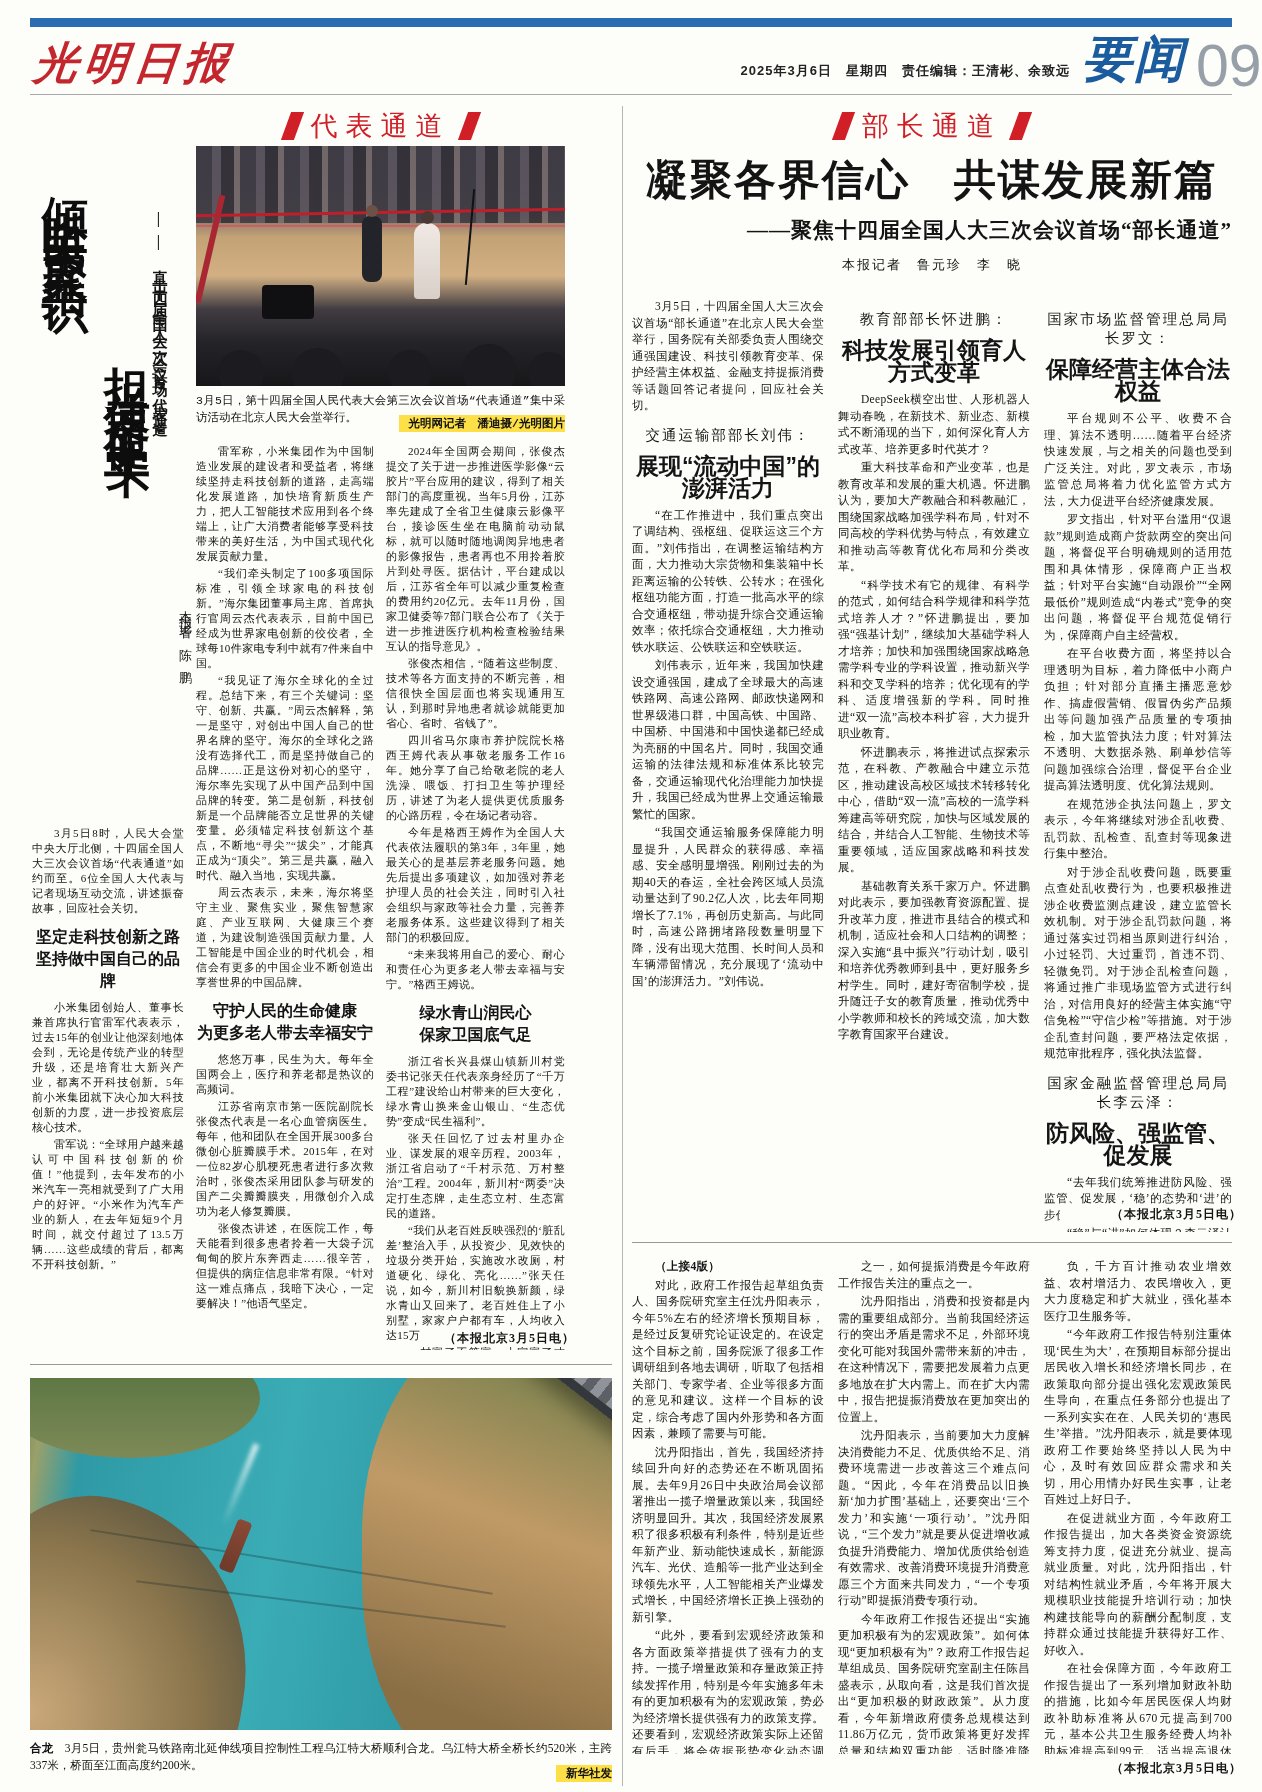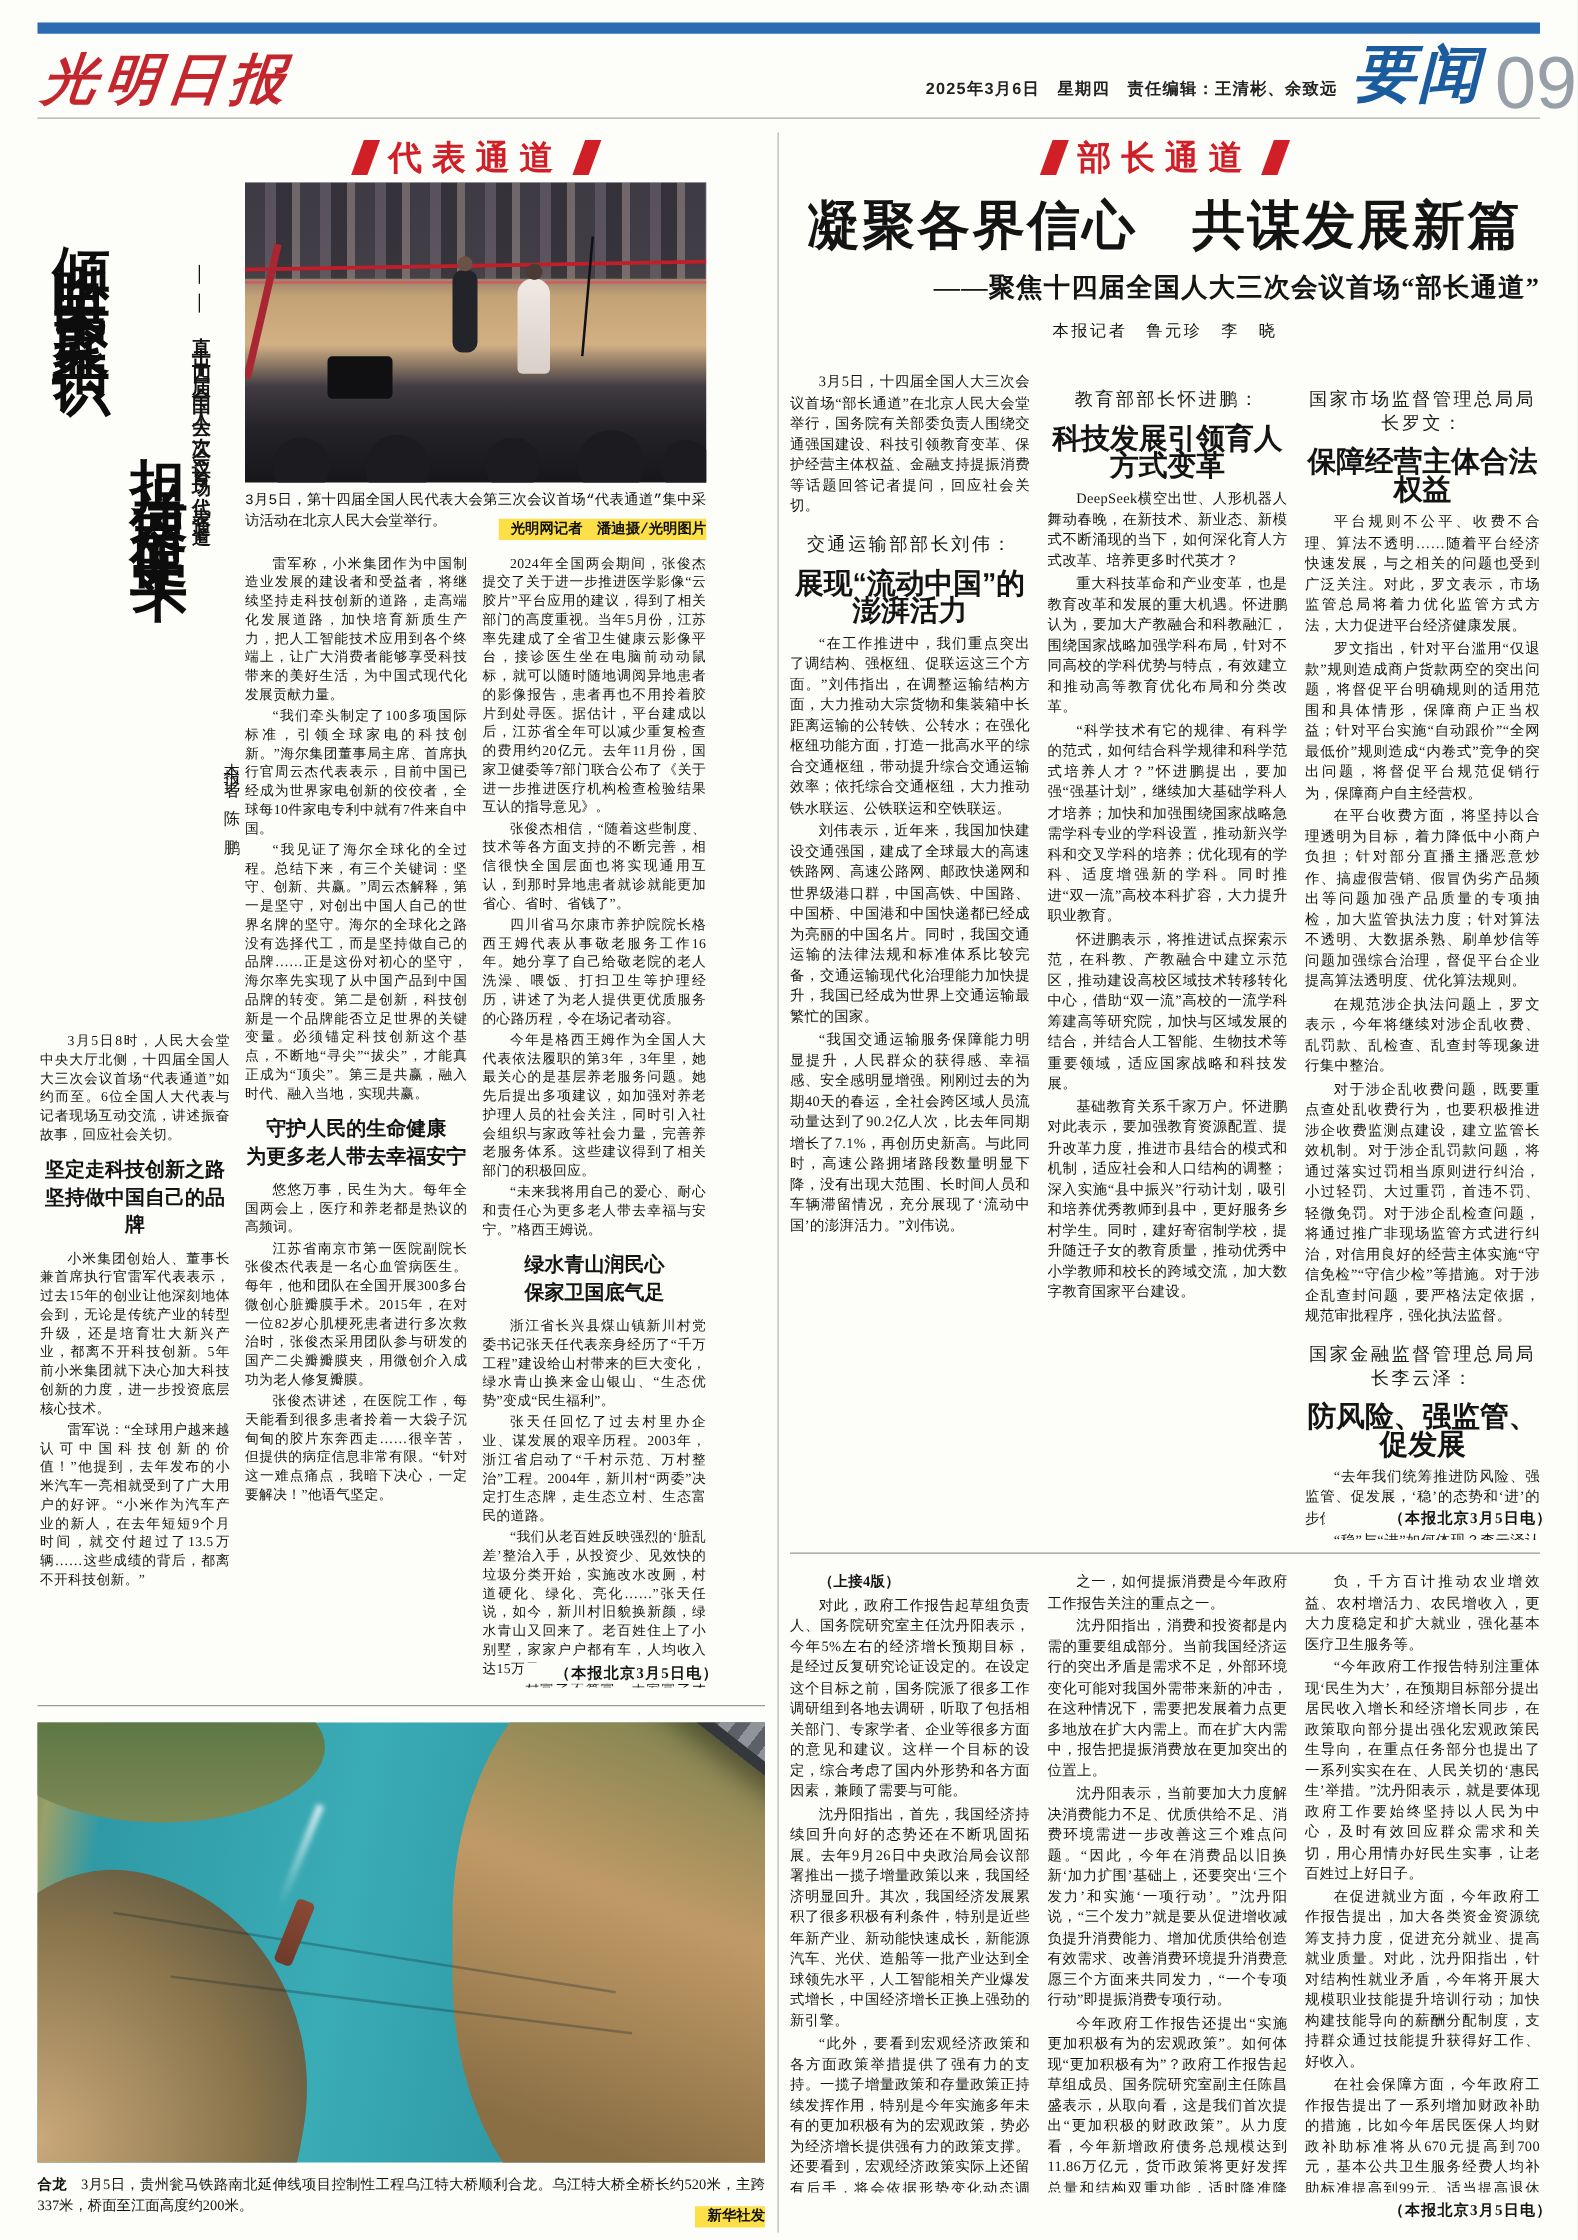--- a/index.html
+++ b/index.html
@@ -13,21 +13,21 @@
   #dateline{left:610px;top:62px;width:460px;text-align:right;font-size:13px;font-weight:bold;
         font-family:"Liberation Sans",sans-serif;letter-spacing:1px;color:#222;}
   #yaowen{left:1082px;top:26px;font-size:50px;font-weight:900;color:#1b5c9e;letter-spacing:2px;
         font-family:"Liberation Sans",sans-serif;font-style:italic;}
   #pagenum{left:1196px;top:32px;font-size:59px;color:#97a0a8;font-family:"Liberation Sans",sans-serif;}
   #mastrule{left:30px;top:94px;width:1202px;height:1px;background:#a9a9a9;}
   #centerdivider{left:622px;top:106px;width:1px;height:1680px;background:#b5b5b5;}
   
   .badge{display:flex;align-items:center;justify-content:center;gap:12px;}
   .badge .mark{width:13px;height:28px;background:#d01f26;transform:skewX(-20deg);}
-  .badge .blabel{font-family:"Liberation Sans",sans-serif;font-weight:700;font-size:27px;
+  .badge .blabel{font-family:"Liberation Sans",sans-serif;font-weight:400;font-size:27px;
         color:#d01f26;letter-spacing:8px;}
   #badge-left{left:196px;top:108px;width:369px;}
   #badge-right{left:632px;top:108px;width:600px;}
   
   .vert{writing-mode:vertical-rl;}
   .bigvert{font-size:46px;font-weight:900;letter-spacing:15px;line-height:58px;color:#0d0d0d;}
   #bigv1{left:36px;top:160px;height:450px;}
   #bigv2{left:98px;top:330px;height:450px;}
   #subtitlev{left:150px;top:212px;height:490px;font-size:15px;font-weight:bold;letter-spacing:8px;}
   #bylinev{left:176px;top:600px;height:220px;font-size:13px;letter-spacing:5px;}
@@ -145,20 +145,21 @@
       <p>3月5日8时，人民大会堂中央大厅北侧，十四届全国人大三次会议首场“代表通道”如约而至。6位全国人大代表与记者现场互动交流，讲述振奋故事，回应社会关切。</p>
       <h3>坚定走科技创新之路
 坚持做中国自己的品牌</h3>
       <p>小米集团创始人、董事长兼首席执行官雷军代表表示，过去15年的创业让他深刻地体会到，无论是传统产业的转型升级，还是培育壮大新兴产业，都离不开科技创新。5年前小米集团就下决心加大科技创新的力度，进一步投资底层核心技术。</p>
       <p>雷军说：“全球用户越来越认可中国科技创新的价值！”他提到，去年发布的小米汽车一亮相就受到了广大用户的好评。“小米作为汽车产业的新人，在去年短短9个月时间，就交付超过了13.5万辆……这些成绩的背后，都离不开科技创新。”</p>
     </div>
   <div class="abs col" id="lcol2">
       <p>雷军称，小米集团作为中国制造业发展的建设者和受益者，将继续坚持走科技创新的道路，走高端化发展道路，加快培育新质生产力，把人工智能技术应用到各个终端上，让广大消费者能够享受科技带来的美好生活，为中国式现代化发展贡献力量。</p>
       <p>“我们牵头制定了100多项国际标准，引领全球家电的科技创新。”海尔集团董事局主席、首席执行官周云杰代表表示，目前中国已经成为世界家电创新的佼佼者，全球每10件家电专利中就有7件来自中国。</p>
       <p>“我见证了海尔全球化的全过程。总结下来，有三个关键词：坚守、创新、共赢。”周云杰解释，第一是坚守，对创出中国人自己的世界名牌的坚守。海尔的全球化之路没有选择代工，而是坚持做自己的品牌……正是这份对初心的坚守，海尔率先实现了从中国产品到中国品牌的转变。第二是创新，科技创新是一个品牌能否立足世界的关键变量。必须锚定科技创新这个基点，不断地“寻尖”“拔尖”，才能真正成为“顶尖”。第三是共赢，融入时代、融入当地，实现共赢。</p>
+      <p>周云杰表示，未来，海尔将坚守主业、聚焦实业，聚焦智慧家庭、产业互联网、大健康三个赛道，为建设制造强国贡献力量。人工智能是中国企业的时代机会，相信会有更多的中国企业不断创造出享誉世界的中国品牌。</p>
       <h3>守护人民的生命健康
 为更多老人带去幸福安宁</h3>
       <p>悠悠万事，民生为大。每年全国两会上，医疗和养老都是热议的高频词。</p>
       <p>江苏省南京市第一医院副院长张俊杰代表是一名心血管病医生。每年，他和团队在全国开展300多台微创心脏瓣膜手术。2015年，在对一位82岁心肌梗死患者进行多次救治时，张俊杰采用团队参与研发的国产二尖瓣瓣膜夹，用微创介入成功为老人修复瓣膜。</p>
       <p>张俊杰讲述，在医院工作，每天能看到很多患者拎着一大袋子沉甸甸的胶片东奔西走……很辛苦，但提供的病症信息非常有限。“针对这一难点痛点，我暗下决心，一定要解决！”他语气坚定。</p>
     </div>
   <div class="abs col" id="lcol3">
       <p>2024年全国两会期间，张俊杰提交了关于进一步推进医学影像“云胶片”平台应用的建议，得到了相关部门的高度重视。当年5月份，江苏率先建成了全省卫生健康云影像平台，接诊医生坐在电脑前动动鼠标，就可以随时随地调阅异地患者的影像报告，患者再也不用拎着胶片到处寻医。据估计，平台建成以后，江苏省全年可以减少重复检查的费用约20亿元。去年11月份，国家卫健委等7部门联合公布了《关于进一步推进医疗机构检查检验结果互认的指导意见》。</p>
       <p>张俊杰相信，“随着这些制度、技术等各方面支持的不断完善，相信很快全国层面也将实现通用互认，到那时异地患者就诊就能更加省心、省时、省钱了”。</p>
       <p>四川省马尔康市养护院院长格西王姆代表从事敬老服务工作16年。她分享了自己给敬老院的老人洗澡、喂饭、打扫卫生等护理经历，讲述了为老人提供更优质服务的心路历程，令在场记者动容。</p>

